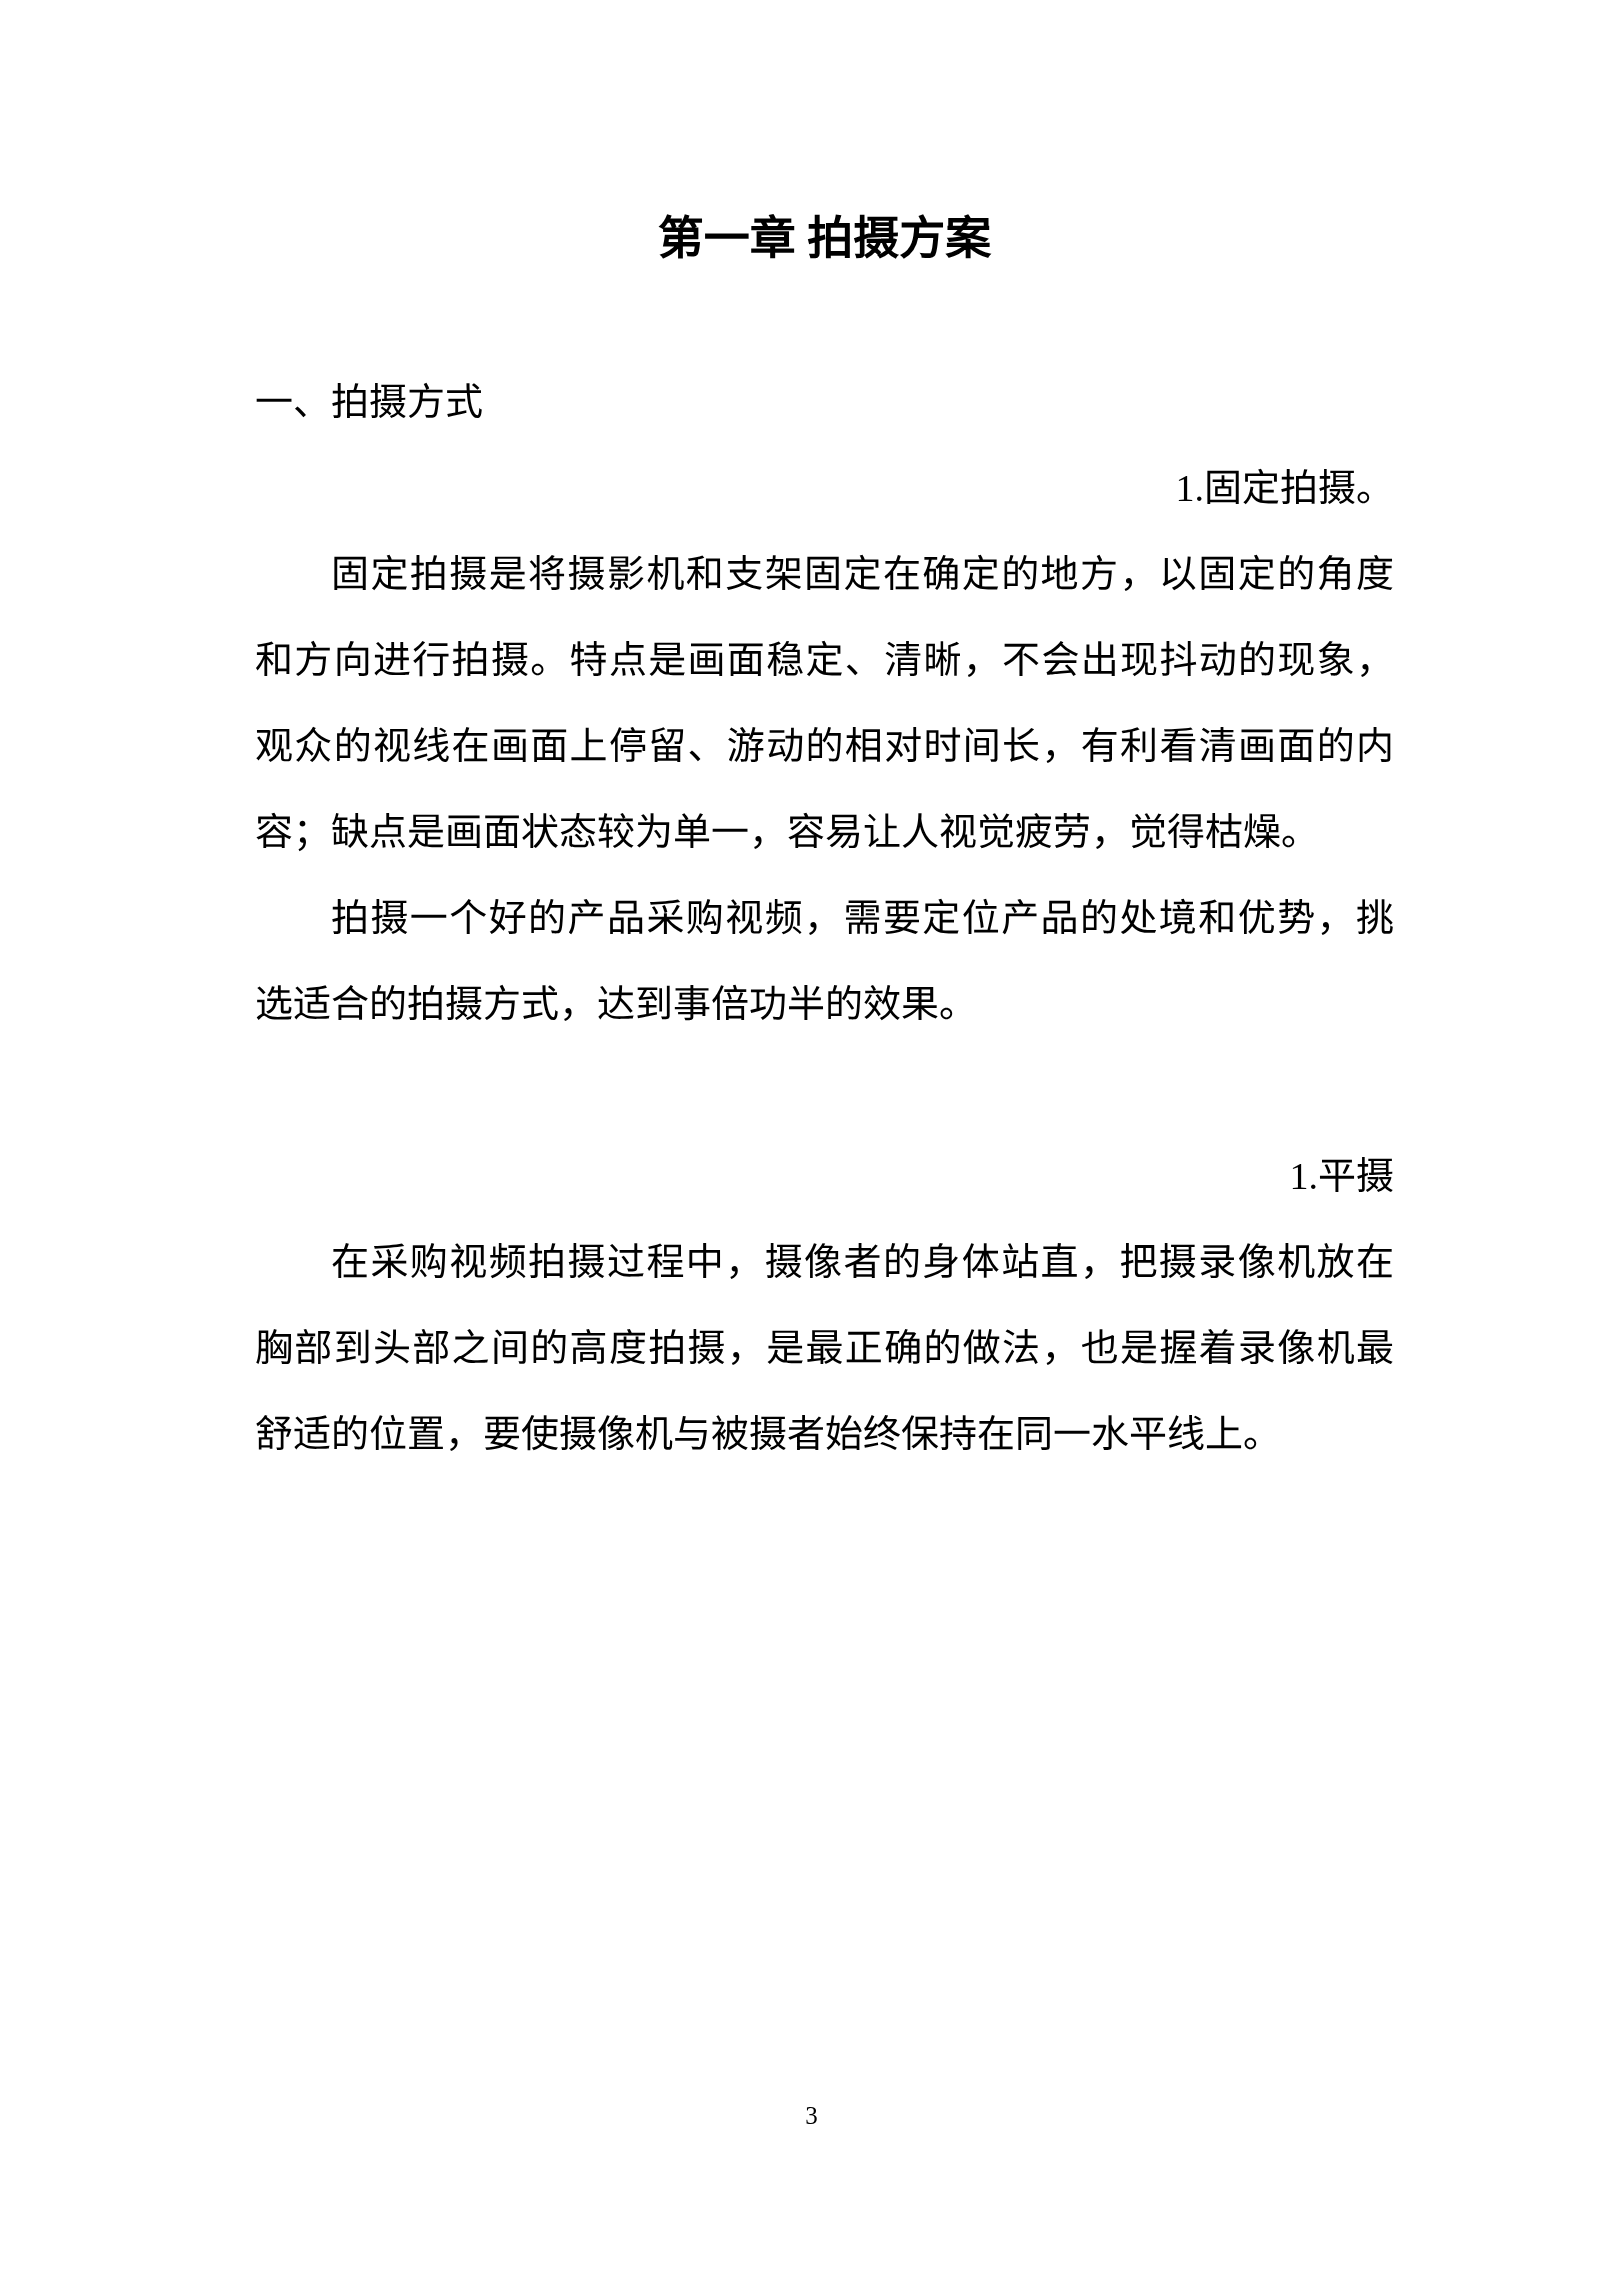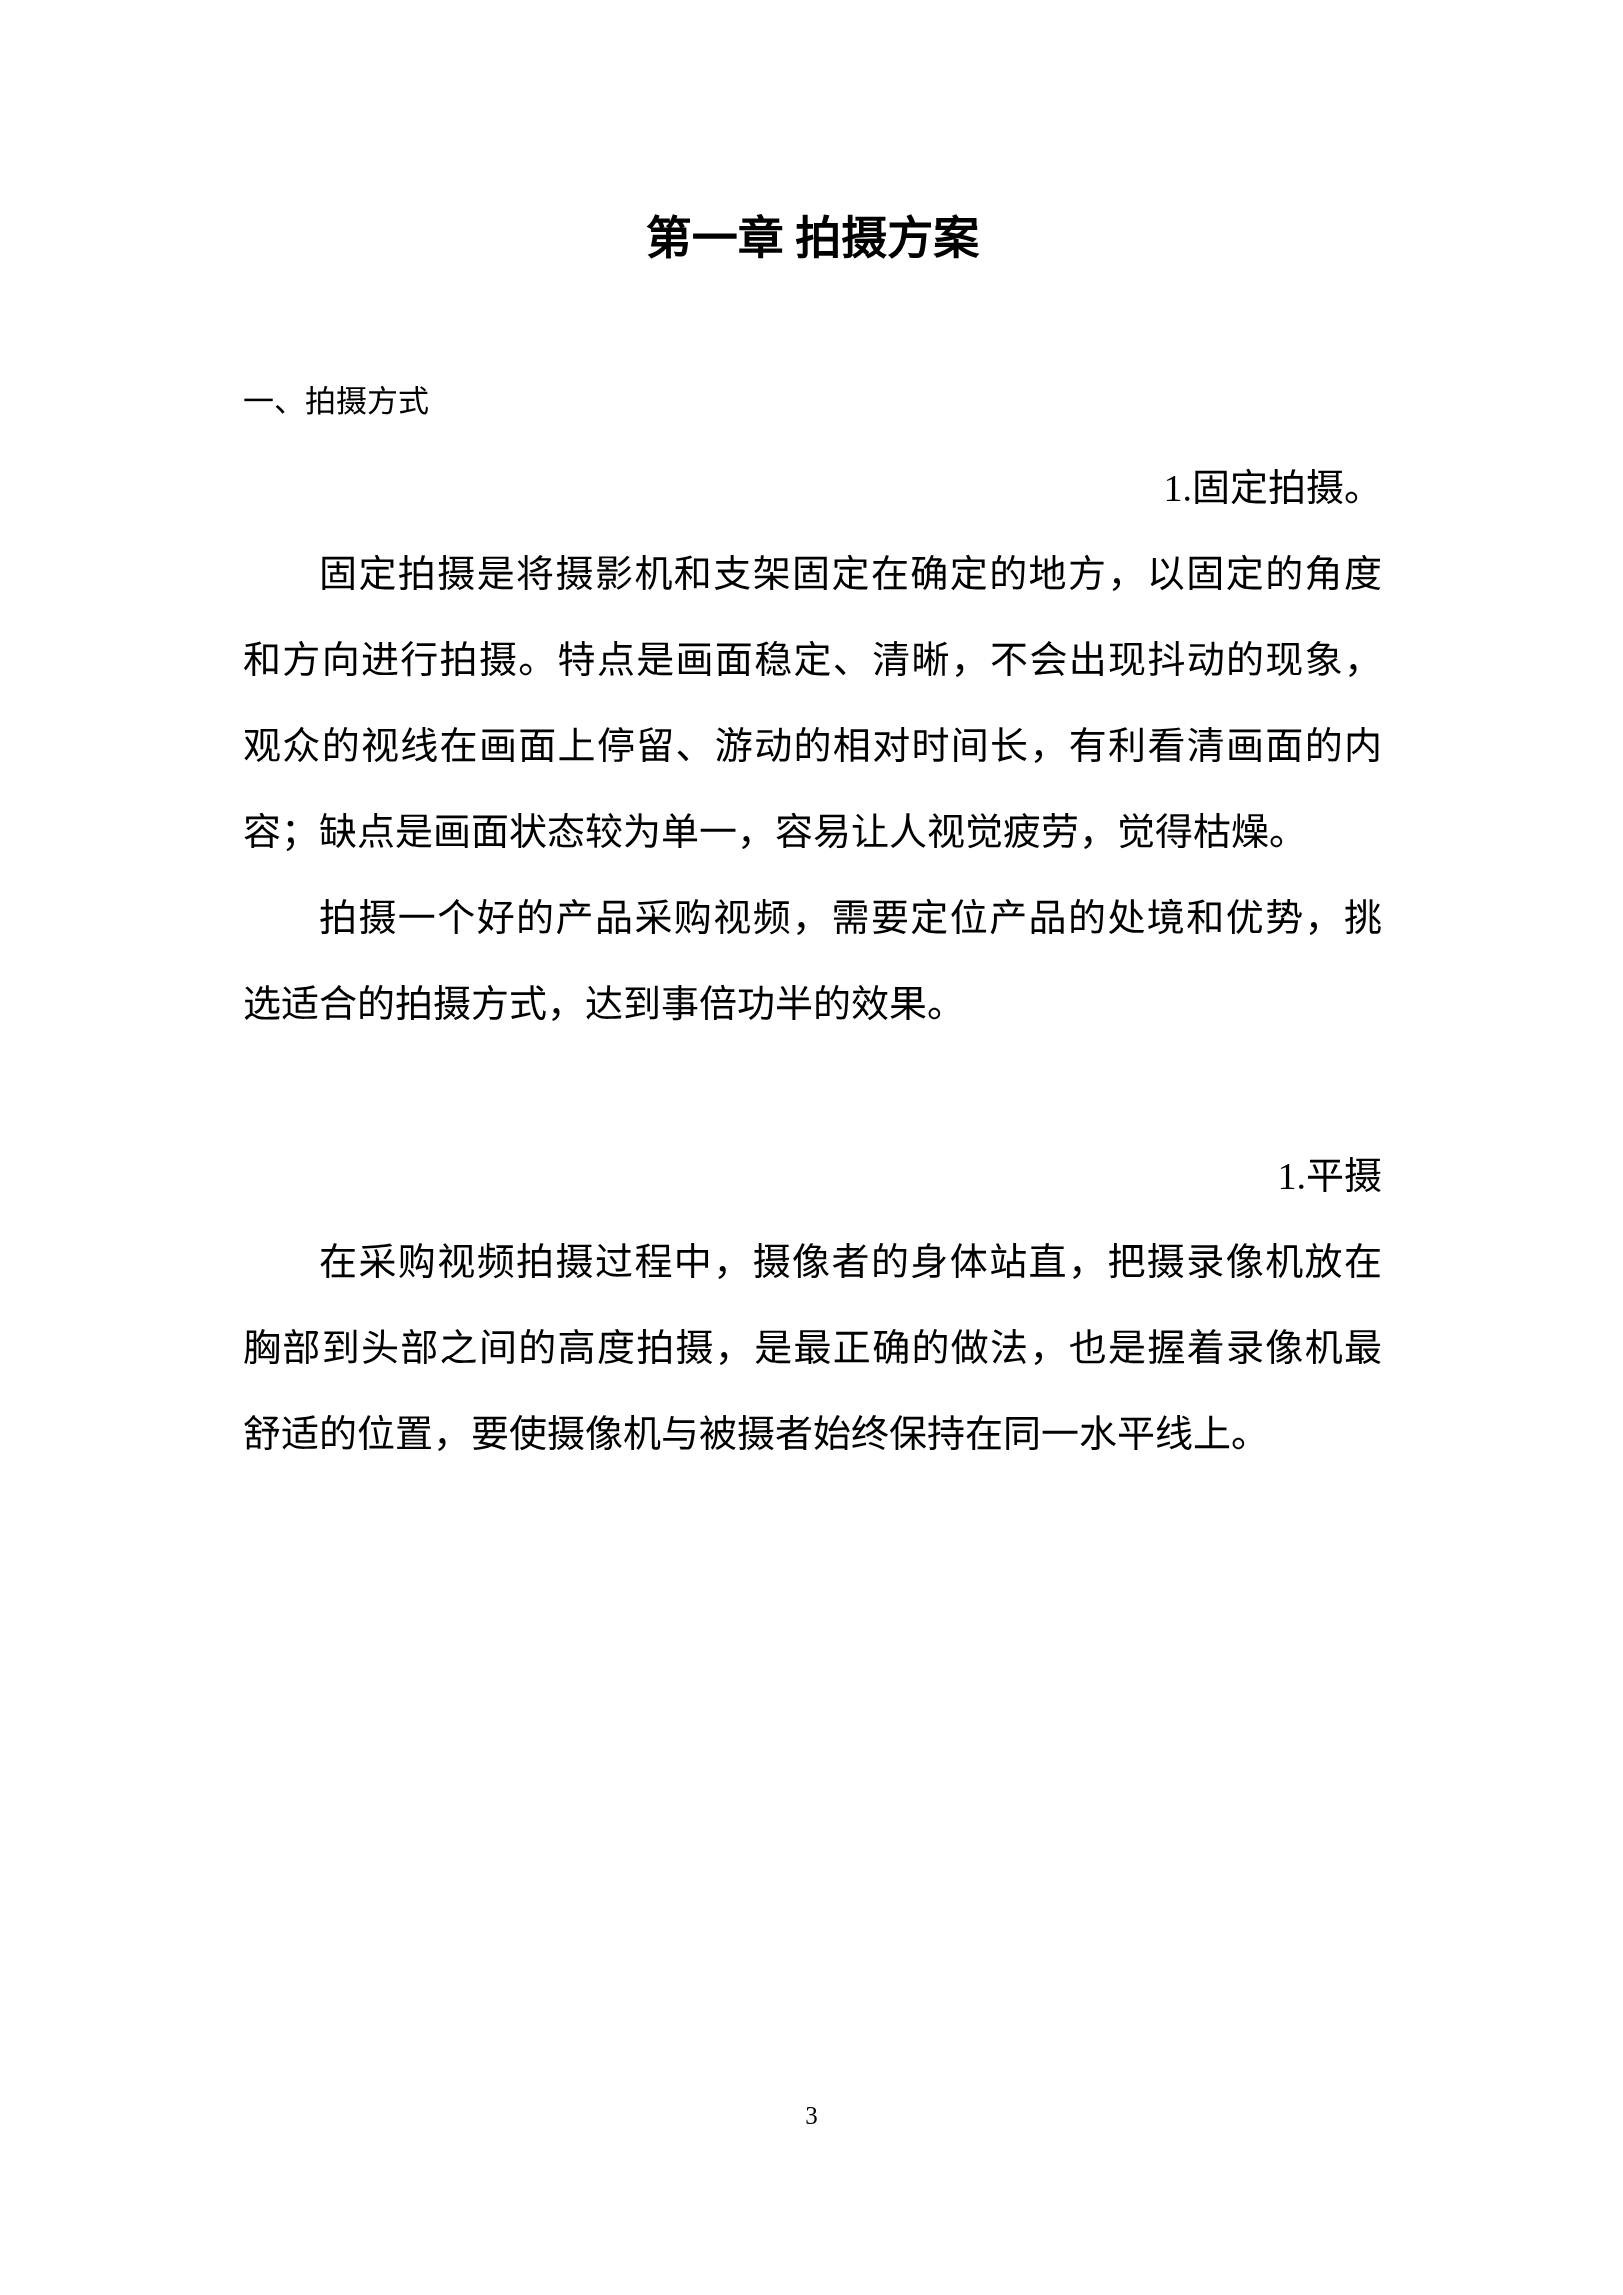--- a/index.html
+++ b/index.html
@@ -8,39 +8,39 @@
     position: relative;
     width: 1623px;
     height: 2295px;
     background: #ffffff;
     color: #000000;
     font-family: "Liberation Serif", "DejaVu Serif", serif;
     overflow: hidden;
   }
   .content {
     position: absolute;
-    left: 243px;
+    left: 255px;
     top: 196px;
     width: 1139px;
     font-size: 38px;
     line-height: 86px;
     text-align: justify;
     word-break: break-all;
   }
   .doc-title {
     font-size: 46px;
     font-weight: bold;
     text-align: center;
     line-height: 86px;
     word-break: keep-all;
   }
   .gap-after-title { height: 77px; }
   .blank-line { height: 86px; }
   .section-heading {
-    font-size: 31px;
+    font-size: 38px;
     font-weight: normal;
     line-height: 86px;
     text-align: left;
   }
   .sub-heading {
     text-indent: 76px;
     text-align: right;
   }
   .para {
     text-indent: 76px;

